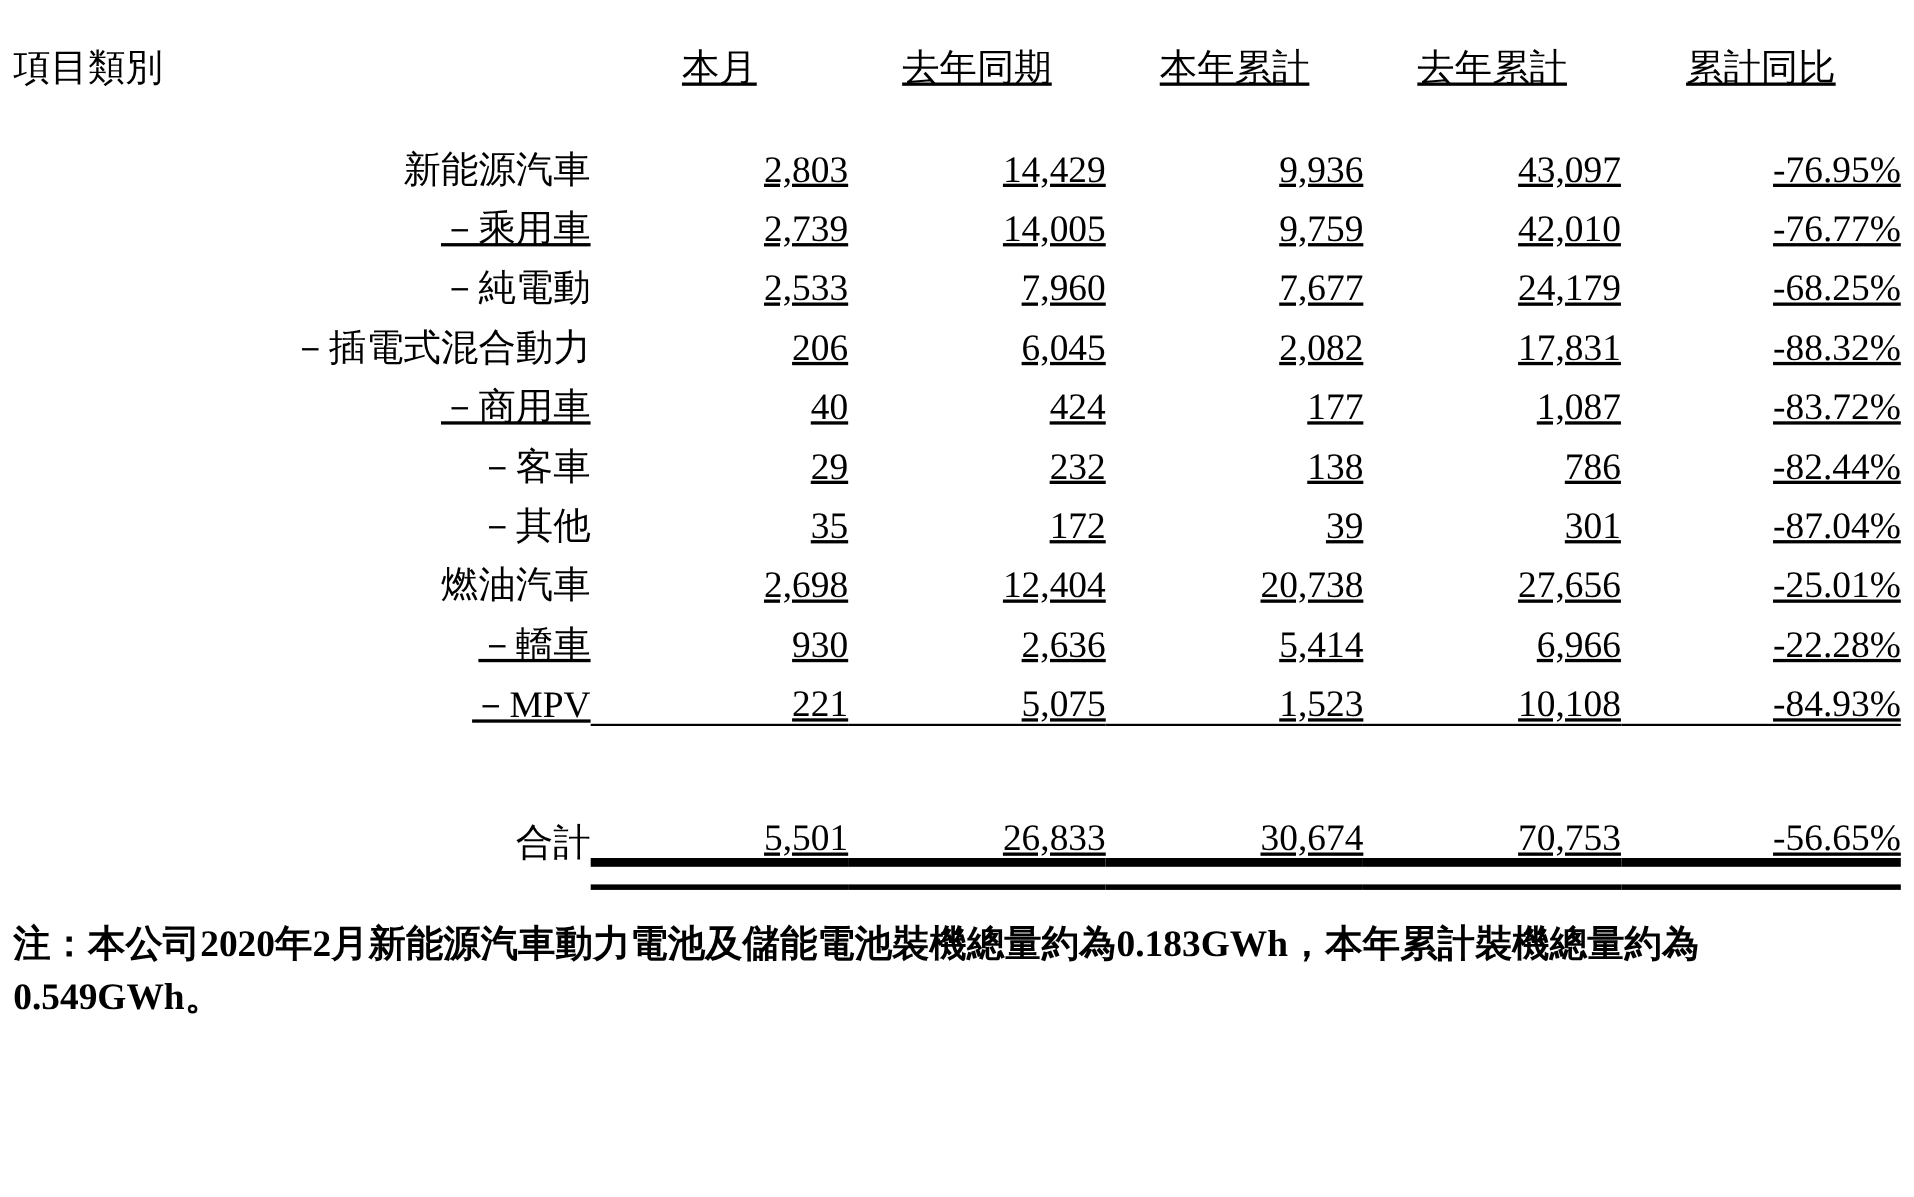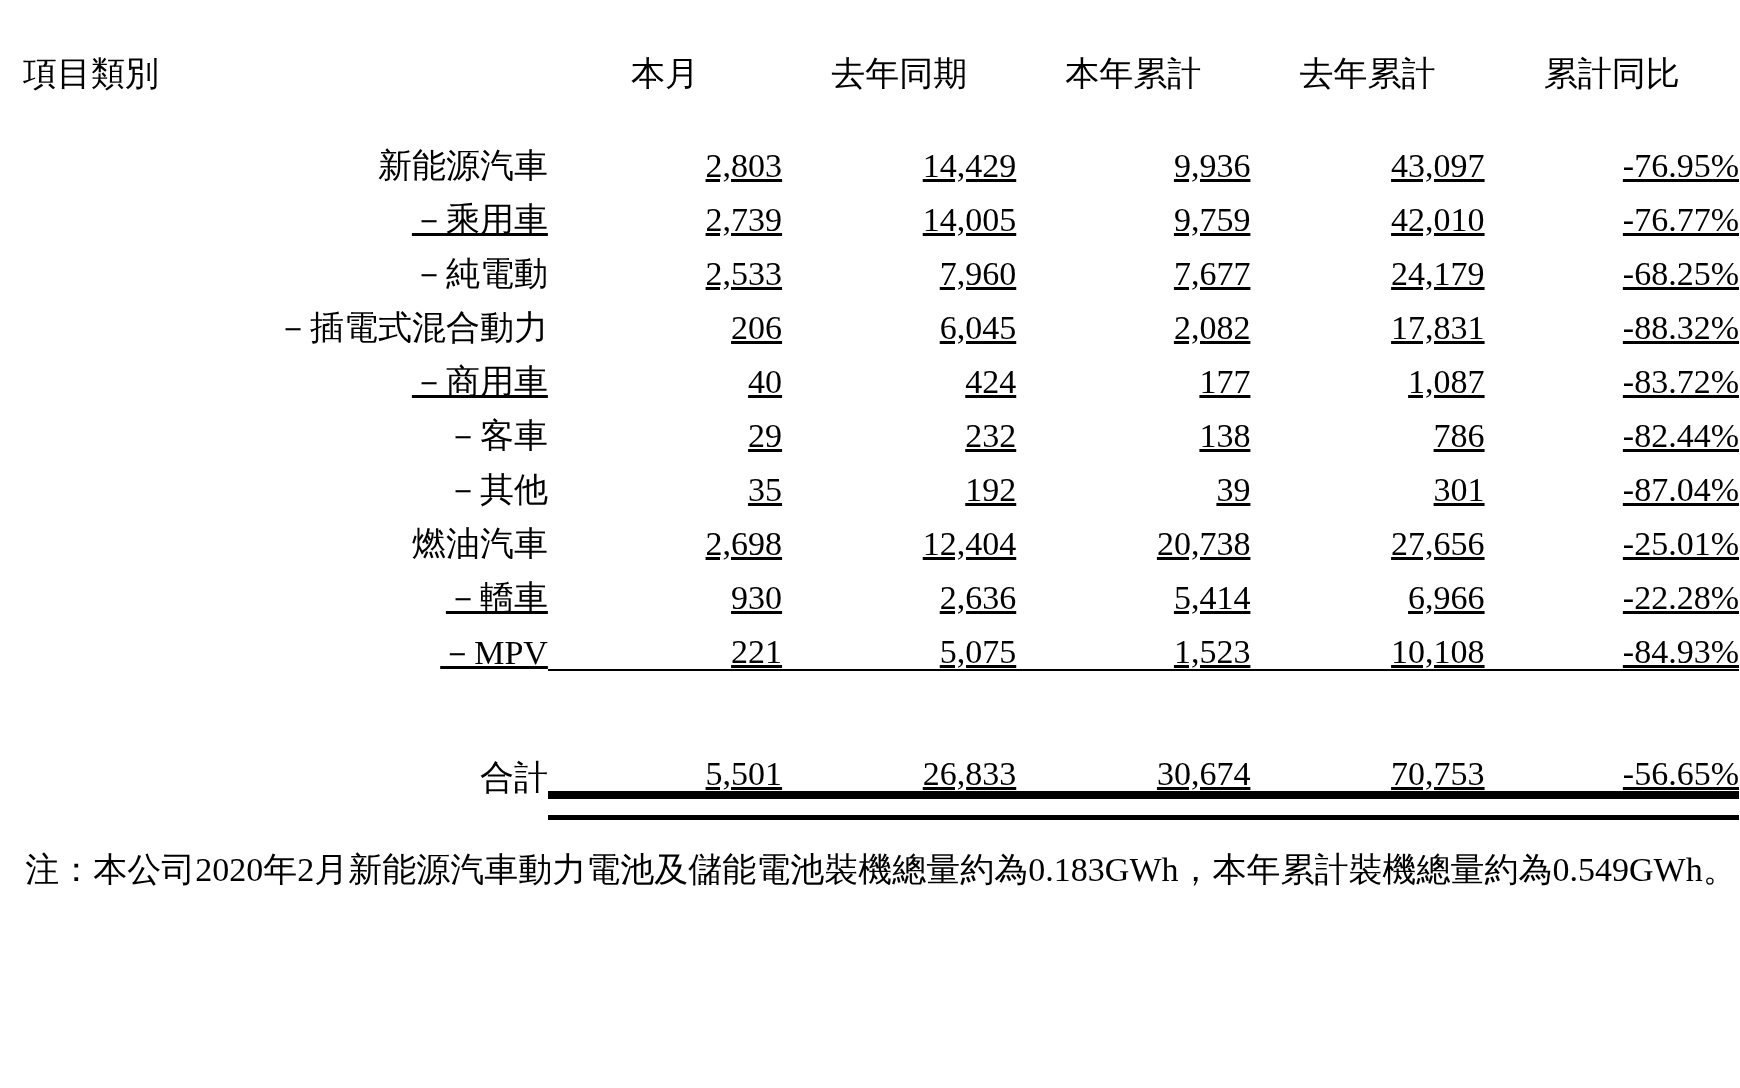--- a/index.html
+++ b/index.html
@@ -11,21 +11,21 @@
     width: 1740px;
     height: 1088px;
     font-family: "Liberation Serif", "DejaVu Serif", serif;
     color: #000000;
     overflow: hidden;
   }
   .page {
     position: relative;
     width: 1740px;
     height: 880px;
-    padding: 15px;
+    padding: 4px;
     box-sizing: border-box;
   }
   table.fin {
     border-collapse: collapse;
     width: 1716px;
     margin: 0 0 0 8px;
     table-layout: fixed;
   }
   table.fin col.c-label { width: 520px; }
   table.fin col.c-num   { width: 232px; }
@@ -37,21 +37,21 @@
     font-weight: normal;
     font-size: 34px;
     line-height: 1.0;
   }
   .hdr-row th {
     font-size: 35px;
     height: 76px;
     padding-bottom: 8px;
   }
   .hdr-label { text-align: left; padding-left: 4px; }
-  .hdr-num { text-align: center; padding-right: 18px; }
+  .hdr-num { text-align: center; padding-right: 18px; text-decoration: underline; }
 
   .spacer-row td { height: 38px; }
 
   tr.data-row td { height: 54px; }
   td.label {
     text-align: right;
     white-space: nowrap;
   }
   td.num {
     text-align: right;
@@ -80,21 +80,22 @@
     border-top: 8px solid #000;
     border-bottom: 5px solid #000;
     height: 10px;
   }
 
   .note {
     margin: 26px 0 0 8px;
     width: 1716px;
     font-size: 34px;
     line-height: 1.42;
-    text-align: center;
+    text-align: left;
+    font-weight: bold;
   }
 </style>
 </head>
 <body>
 
 <div class="page">
 
   <table class="fin">
     <colgroup>
       <col class="c-label">
@@ -174,21 +175,21 @@
         <td class="num">29</td>
         <td class="num">232</td>
         <td class="num">138</td>
         <td class="num">786</td>
         <td class="num">-82.44%</td>
       </tr>
 
       <tr class="data-row">
         <td class="label lvl2">－其他</td>
         <td class="num">35</td>
-        <td class="num">192</td>
+        <td class="num">172</td>
         <td class="num">39</td>
         <td class="num">301</td>
         <td class="num">-87.04%</td>
       </tr>
 
       <tr class="data-row">
         <td class="label lvl0">燃油汽車</td>
         <td class="num">2,698</td>
         <td class="num">12,404</td>
         <td class="num">20,738</td>

